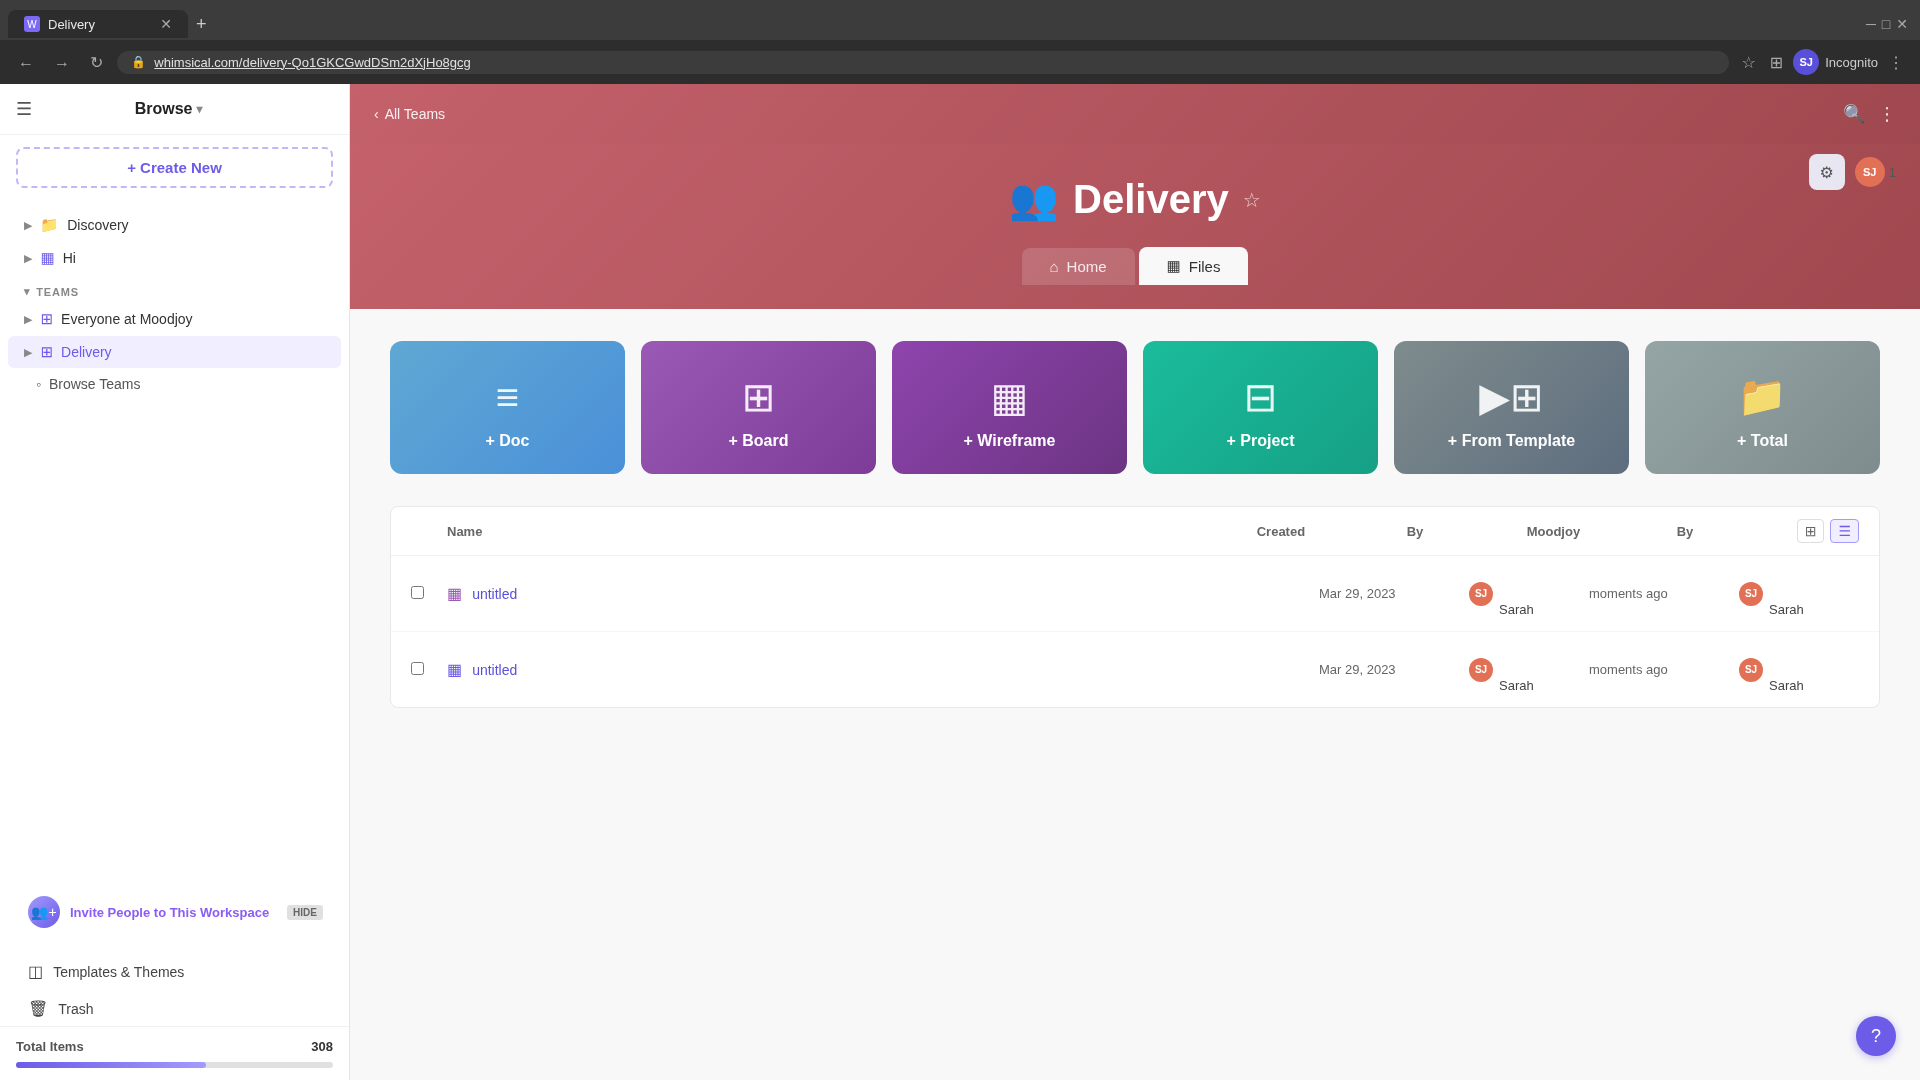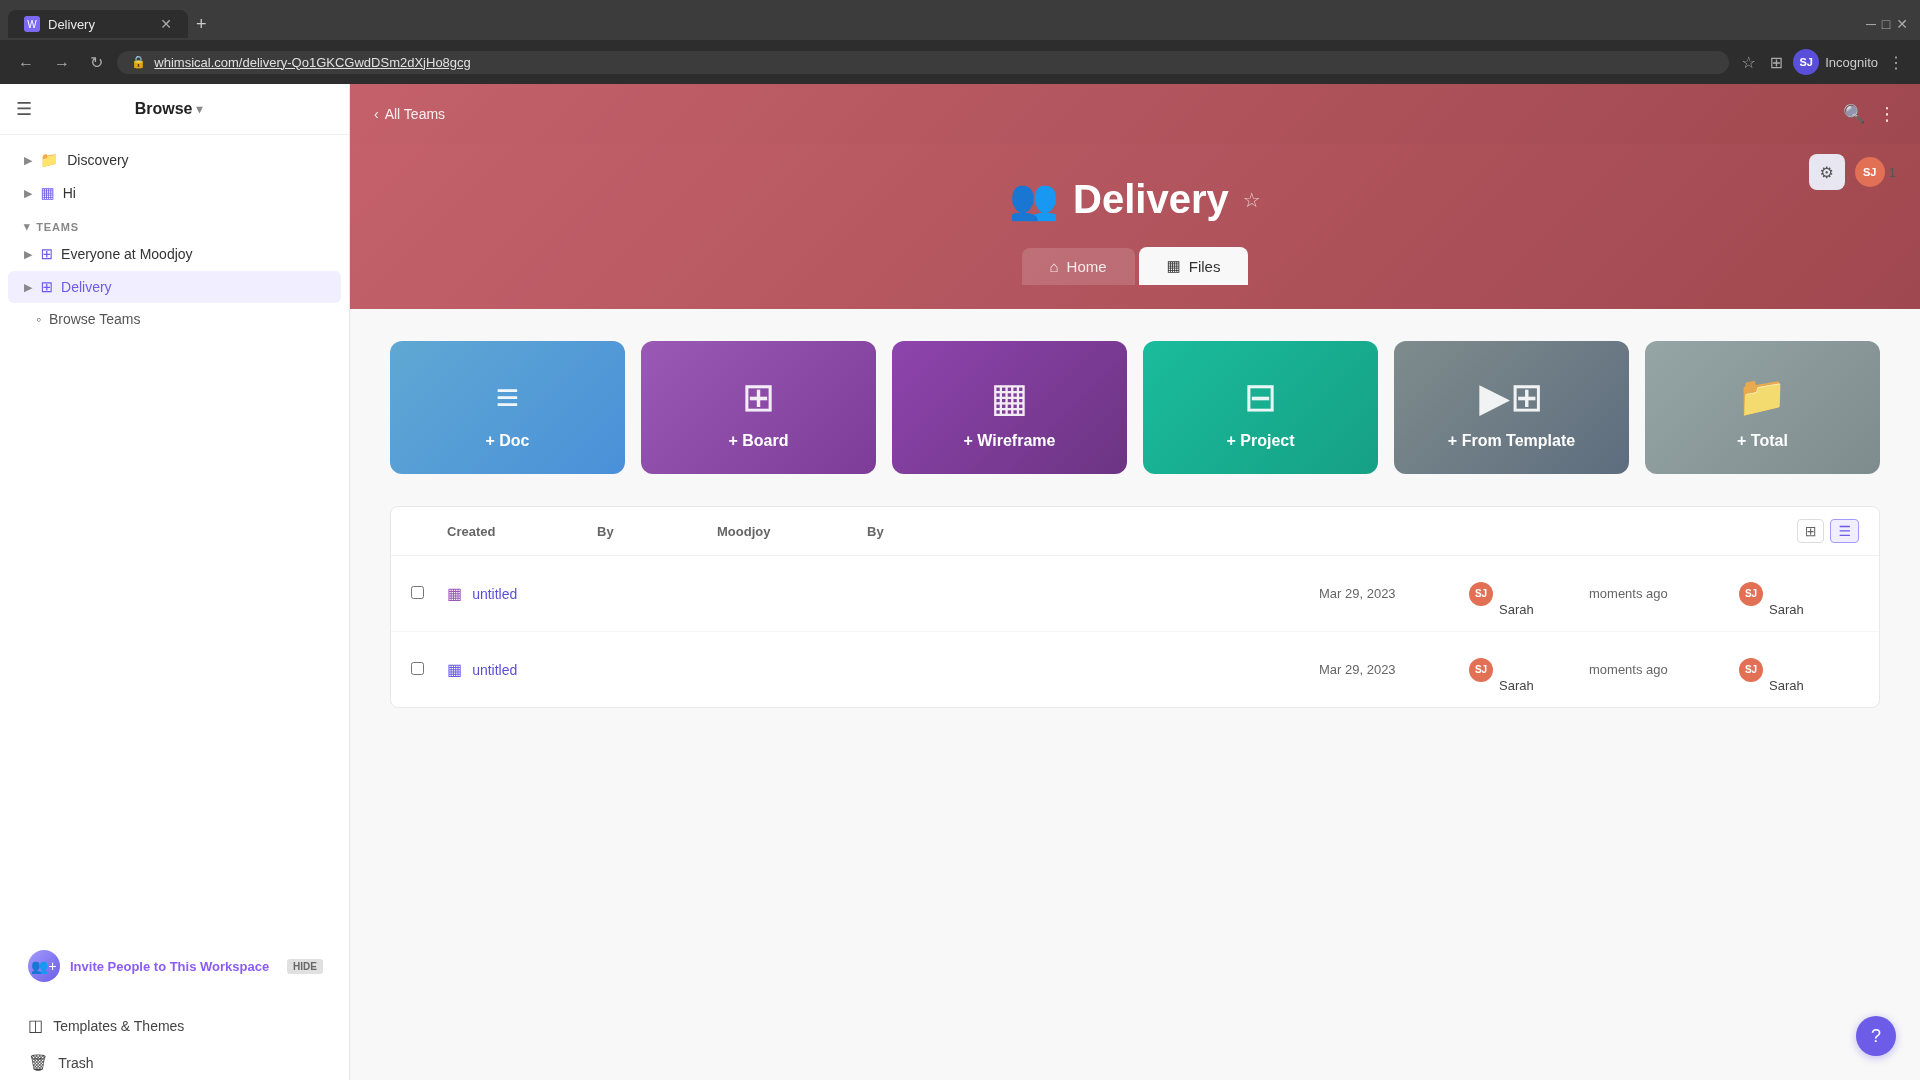--- a/index.html
+++ b/index.html
@@ -172,20 +172,21 @@
   <div class="sidebar">
     <div class="sidebar-header">
       <button class="sidebar-menu-btn">☰</button>
       <span class="workspace-name">
         <span>Browse</span>
         <span class="workspace-chevron">▾</span>
       </span>
       <div style="width:28px;"></div>
     </div>
 
+    <button class="create-new-btn">+ Create New</button>
 
     <div class="sidebar-nav">
 
       <div class="nav-item">
         <span class="chevron">▶</span>
         <span class="icon folder-icon">📁</span>
         <span>Discovery</span>
       </div>
 
       <div class="nav-item">
@@ -231,20 +232,29 @@
       <div class="sidebar-link">
         <span class="icon">◫</span>
         <span>Templates &amp; Themes</span>
       </div>
       <div class="sidebar-link">
         <span class="icon">🗑</span>
         <span>Trash</span>
       </div>
     </div>
 
+    <div class="total-items">
+      <div class="total-label">
+        <span>Total Items</span>
+        <span class="total-count">308</span>
+      </div>
+      <div class="progress-bar">
+        <div class="progress-fill"></div>
+      </div>
+    </div>
   </div>
 
   <div class="main">
 
     <div class="hero-and-tabs">
       <div class="top-bar">
         <a class="all-teams-link">
           <span>‹</span>
           <span>All Teams</span>
         </a>
@@ -308,20 +318,21 @@
         </div>
         <div class="action-card card-folder">
           <div class="card-icon">📁</div>
           <span class="card-label">+ Total</span>
         </div>
       </div>
 
       <div class="files-table">
         <div class="table-header">
           <div class="col-check"></div>
+          <div class="col-name">Name</div>
           <div class="col-created">Created</div>
           <div class="col-by">By</div>
           <div class="col-modified">Moodjoy</div>
           <div class="col-by2">By</div>
           <div class="col-view-toggle">
             <button class="view-btn">⊞</button>
             <button class="view-btn active">☰</button>
           </div>
         </div>
 

